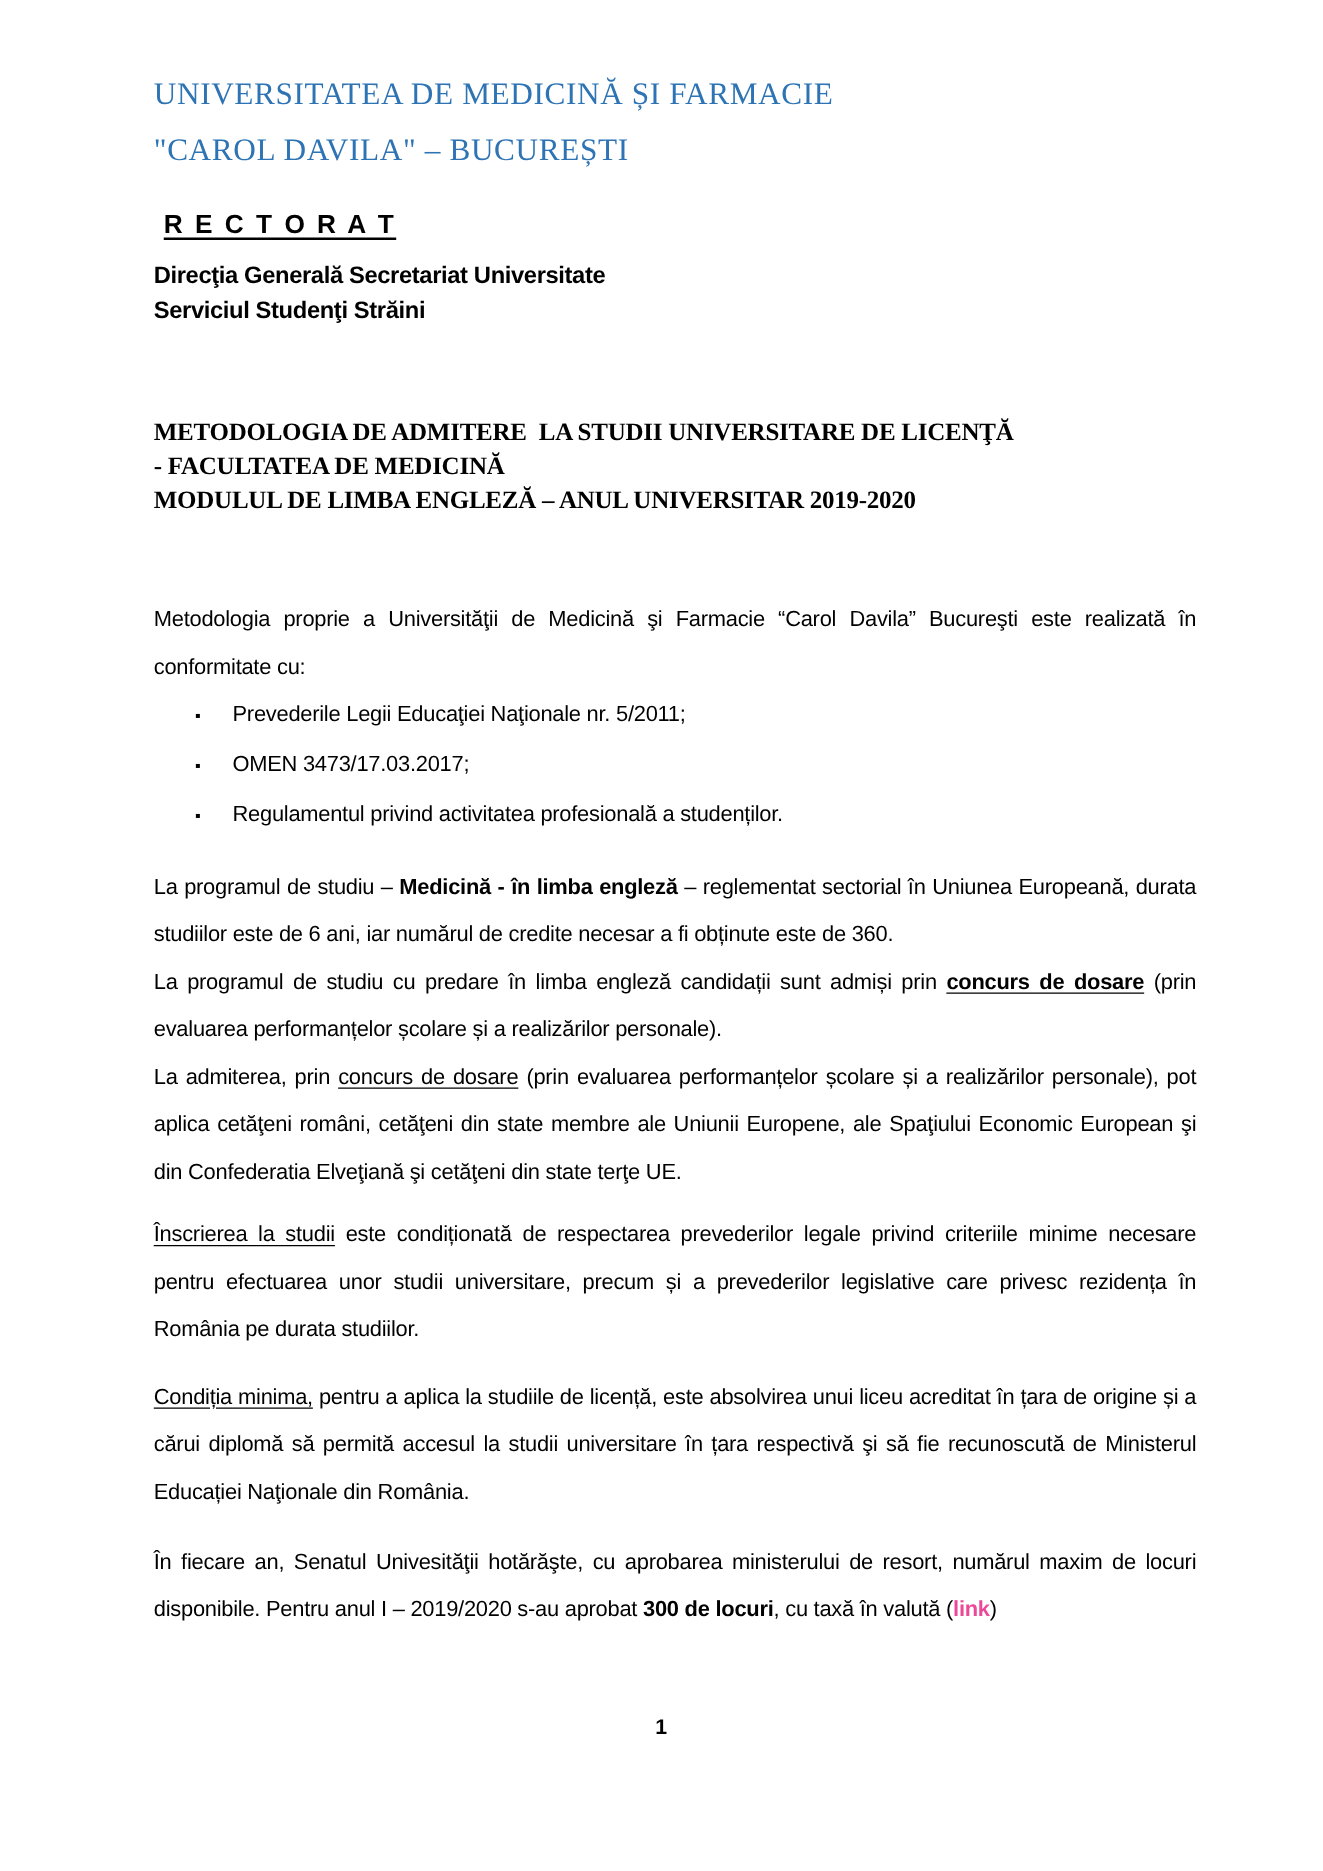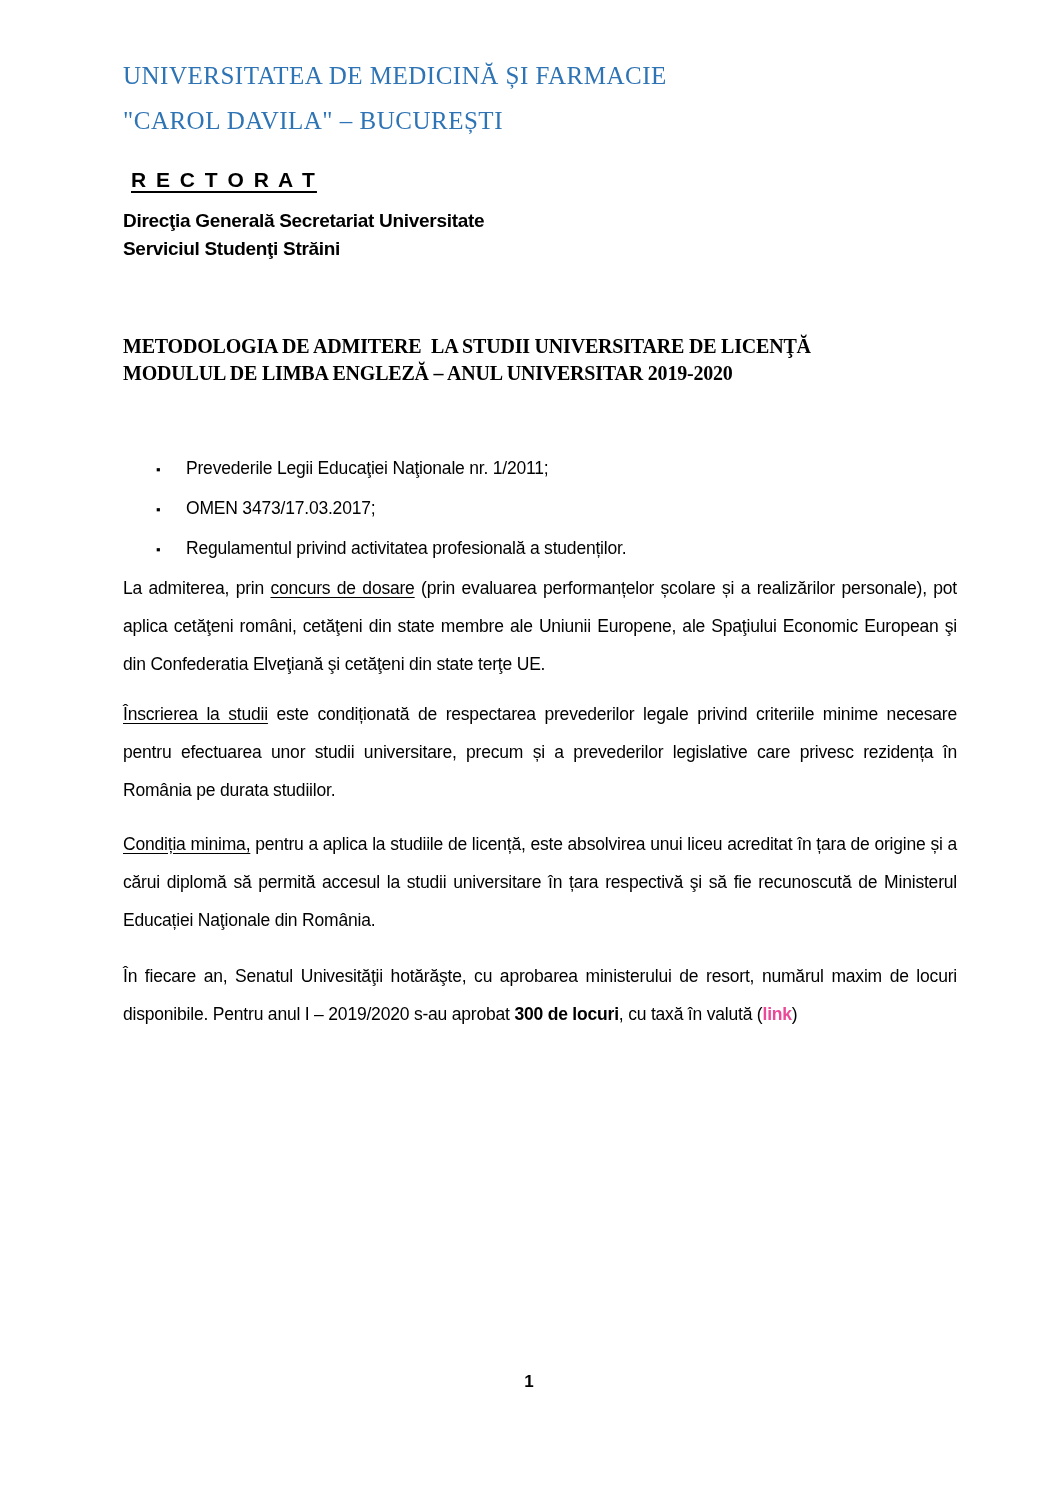--- a/index.html
+++ b/index.html
@@ -102,42 +102,46 @@
     <div class="uni-line">"CAROL DAVILA" – BUCUREȘTI</div>
     <div>
       <span class="rectorat">R E C T O R A T</span>
     </div>
     <div class="dept">Direcţia Generală Secretariat Universitate</div>
     <div class="dept">Serviciul Studenţi Străini</div>
   </header>
 
   <section class="doc-title">
     <div class="t-line">METODOLOGIA DE ADMITERE  LA STUDII UNIVERSITARE DE LICENŢĂ</div>
+    <div class="t-line">- FACULTATEA DE MEDICINĂ</div>
     <div class="t-line">MODULUL DE LIMBA ENGLEZĂ – ANUL UNIVERSITAR 2019-2020</div>
   </section>
 
   <main class="body-text">
 
+    <p class="para">Metodologia proprie a Universităţii de Medicină şi Farmacie “Carol Davila” Bucureşti este realizată în conformitate cu:</p>
 
     <ul class="bullets">
       <li class="bullet-item">
         <span class="bullet-marker">▪</span>
-        <span class="bullet-text">Prevederile Legii Educaţiei Naţionale nr. 1/2011;</span>
+        <span class="bullet-text">Prevederile Legii Educaţiei Naţionale nr. 5/2011;</span>
       </li>
       <li class="bullet-item">
         <span class="bullet-marker">▪</span>
         <span class="bullet-text">OMEN 3473/17.03.2017;</span>
       </li>
       <li class="bullet-item">
         <span class="bullet-marker">▪</span>
         <span class="bullet-text">Regulamentul privind activitatea profesională a studenților.</span>
       </li>
     </ul>
 
+    <p class="para gap-sm"><span>La programul de studiu – </span><span class="b">Medicină - în limba engleză</span><span> – reglementat sectorial în Uniunea Europeană, durata studiilor este de 6 ani, iar numărul de credite necesar a fi obținute este de 360.</span></p>
 
+    <p class="para"><span>La programul de studiu cu predare în limba engleză candidații sunt admiși prin </span><span class="bu">concurs de dosare</span><span> (prin evaluarea performanțelor școlare și a realizărilor personale).</span></p>
 
     <p class="para"><span>La admiterea, prin </span><span class="u">concurs de dosare</span><span> (prin evaluarea performanțelor școlare și a realizărilor personale), pot aplica cetăţeni români, cetăţeni din state membre ale Uniunii Europene, ale Spaţiului Economic European şi din Confederatia Elveţiană şi cetăţeni din state terţe UE.</span></p>
 
     <p class="para gap-md2"><span class="u">Înscrierea la studii</span><span> este condiționată de respectarea prevederilor legale privind criteriile minime necesare pentru efectuarea unor studii universitare, precum și a prevederilor legislative care privesc rezidența în România pe durata studiilor.</span></p>
 
     <p class="para gap-md"><span class="u">Condiția minima,</span><span> pentru a aplica la studiile de licență, este absolvirea unui liceu acreditat în țara de origine și a cărui diplomă să permită accesul la studii universitare în țara respectivă şi să fie recunoscută de Ministerul Educației Naţionale din România.</span></p>
 
     <p class="para gap-lg"><span>În fiecare an, Senatul Univesităţii hotărăşte, cu aprobarea ministerului de resort, numărul maxim de locuri disponibile. Pentru anul I – 2019/2020 s-au aprobat </span><span class="b">300 de locuri</span><span>, cu taxă în valută (</span><a class="doc-link" href="#">link</a><span>)</span></p>
 
   </main>

